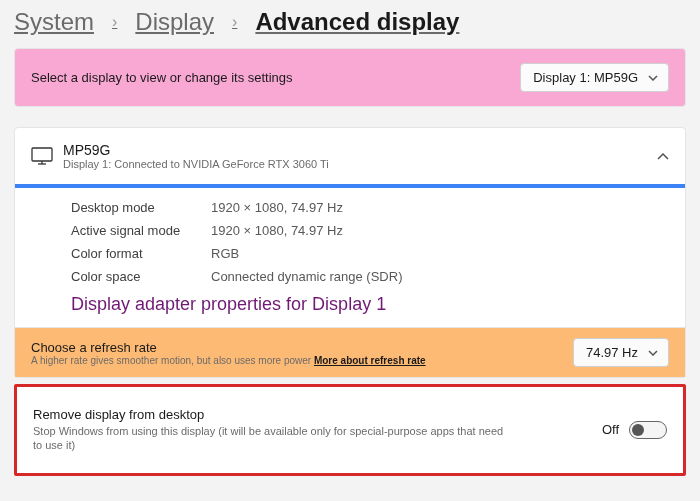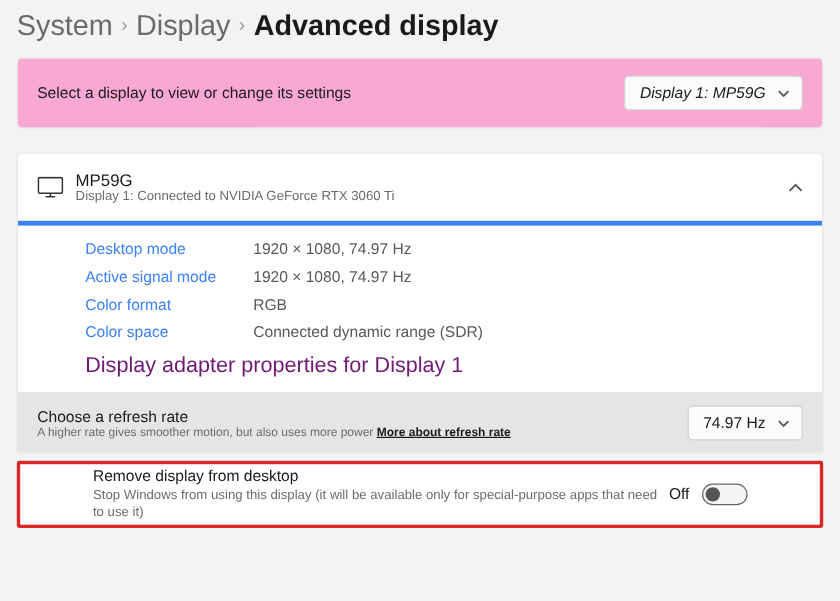--- a/index.html
+++ b/index.html
@@ -9,24 +9,25 @@
       color: #1a1a1a;
       width: 700px;
       height: 501px;
       overflow: hidden;
       font-size: 13px;
     }
     .container { padding: 0 14px 10px 14px; }
     .breadcrumb {
       display: flex;
       align-items: center;
-      gap: 7px;
+      gap: 18px;
       padding: 8px 0 12px 0;
       font-size: 24px;
       color: #6b6b6b;
+      text-decoration: underline;
     }
     .breadcrumb .sep { color: #999; font-size: 16px; }
     .breadcrumb .current { color: #1a1a1a; font-weight: 600; }
     .card {
       background: #f9a8d4;
       border: 1px solid #e5e5e5;
       border-radius: 4px;
       margin-bottom: 20px;
     }
     .selector-card {
@@ -36,21 +37,20 @@
       padding: 14px 16px;
     }
     .dropdown {
       border: 1px solid #d0d0d0;
       border-radius: 4px;
       padding: 6px 30px 6px 12px;
       font-size: 13px;
       background: #fbfbfb;
       position: relative;
       cursor: pointer;
-      font-style: italic;
     }
     .dropdown .chev {
       position: absolute;
       right: 10px;
       top: 50%;
       transform: translateY(-50%);
     }
     .section-title {
       font-size: 14px;
       font-weight: 600;
@@ -66,49 +66,49 @@
     .monitor-icon svg { display: block; }
     .info-header .title { font-size: 14px; }
     .info-header .subtitle { font-size: 11px; color: #6b6b6b; }
     .info-header .spacer { flex: 1; }
     .info-body { padding: 8px 0 10px 0; }
     .kv-row {
       display: flex;
       padding: 4px 16px 4px 56px;
       font-size: 13px;
     }
-    .kv-row .key { width: 140px; color: #3b82f6; }
+    .kv-row .key { width: 140px; color: #404040; }
     .kv-row .val { color: #595959; }
     .adapter-link {
       color: #701a75;
       cursor: pointer;
       padding: 6px 16px 2px 56px;
       font-size: 18px;
     }
     .row-card {
       display: flex;
       align-items: center;
       justify-content: space-between;
       padding: 10px 16px;
-      background: #e5e5e5;
+      background: #fdba74;
       border-top: 1px solid #e5e5e5;
     }
     .row-card .left .title { font-size: 13px; }
     .row-card .left .sub { font-size: 10px; color: #6b6b6b; }
     .row-card .left .sub a { color: #1a1a1a; font-weight: 600; text-decoration: underline; cursor: pointer; }
     .highlight-box {
       border: 3px solid #d62828;
       border-radius: 2px;
       margin-top: 6px;
     }
     .remove-row {
       display: flex;
       align-items: center;
-      justify-content: center;
-      padding: 2px 16px;
+      justify-content: space-between;
+      padding: 20px 16px;
       background: #fff;
     }
     .remove-row .left { max-width: 480px; }
     .remove-row .title { font-size: 13px; margin-bottom: 2px; }
     .remove-row .sub { font-size: 11px; color: #6b6b6b; line-height: 1.3; }
     .toggle-group { display: flex; align-items: center; gap: 10px; }
     .toggle {
       width: 38px;
       height: 18px;
       border: 1px solid #666;

